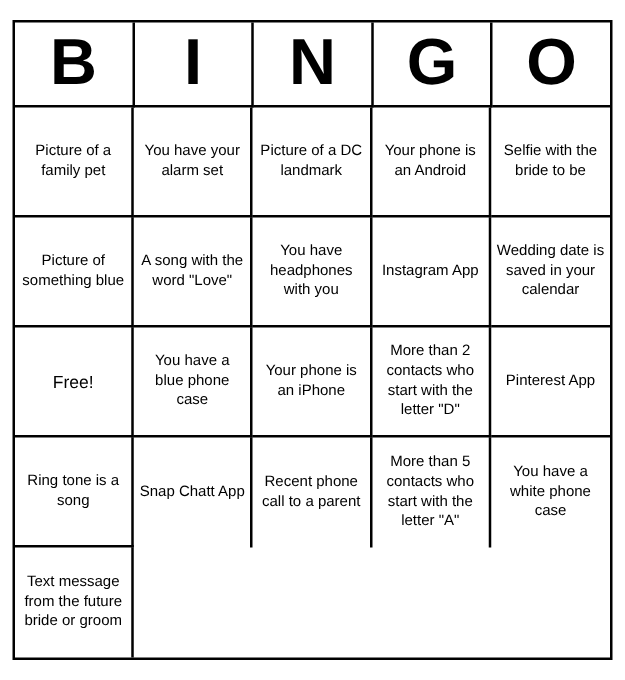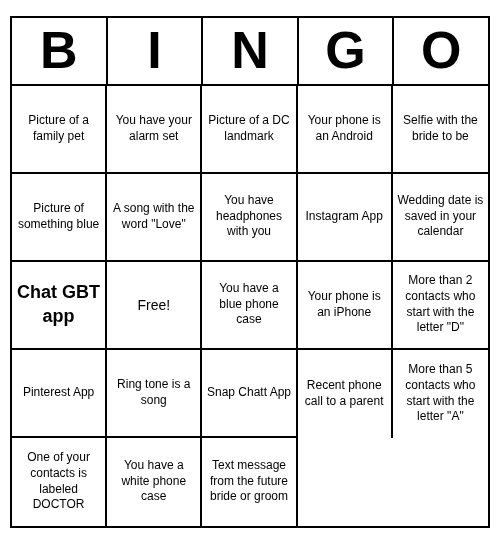--- a/index.html
+++ b/index.html
@@ -78,27 +78,25 @@
   <div class="bingo-cell">Picture of a family pet</div>
       <div class="bingo-cell">You have your alarm set</div>
       <div class="bingo-cell">Picture of a DC landmark</div>
       <div class="bingo-cell">Your phone is an Android</div>
       <div class="bingo-cell">Selfie with the bride to be</div>
       <div class="bingo-cell">Picture of something blue</div>
       <div class="bingo-cell">A song with the word "Love"</div>
       <div class="bingo-cell">You have headphones with you</div>
       <div class="bingo-cell">Instagram App</div>
       <div class="bingo-cell">Wedding date is saved in your calendar</div>
-      <div class="bingo-cell large-text">Chat GBT app</div>
       <div class="bingo-cell free">Free!</div>
       <div class="bingo-cell">You have a blue phone case</div>
       <div class="bingo-cell">Your phone is an iPhone</div>
       <div class="bingo-cell">More than 2 contacts who start with the letter "D"</div>
       <div class="bingo-cell">Pinterest App</div>
       <div class="bingo-cell">Ring tone is a song</div>
       <div class="bingo-cell">Snap Chatt App</div>
       <div class="bingo-cell">Recent phone call to a parent</div>
       <div class="bingo-cell">More than 5 contacts who start with the letter "A"</div>
-      <div class="bingo-cell">One of your contacts is labeled DOCTOR</div>
       <div class="bingo-cell">You have a white phone case</div>
       <div class="bingo-cell">Text message from the future bride or groom</div>
     </div>
 </div>
 
 </body></html>

